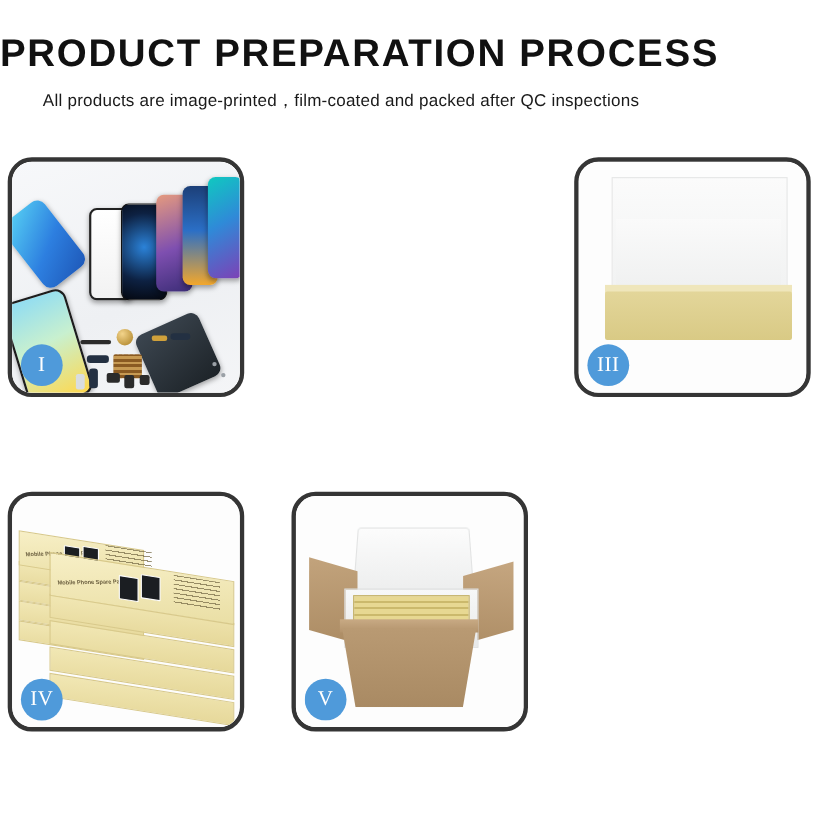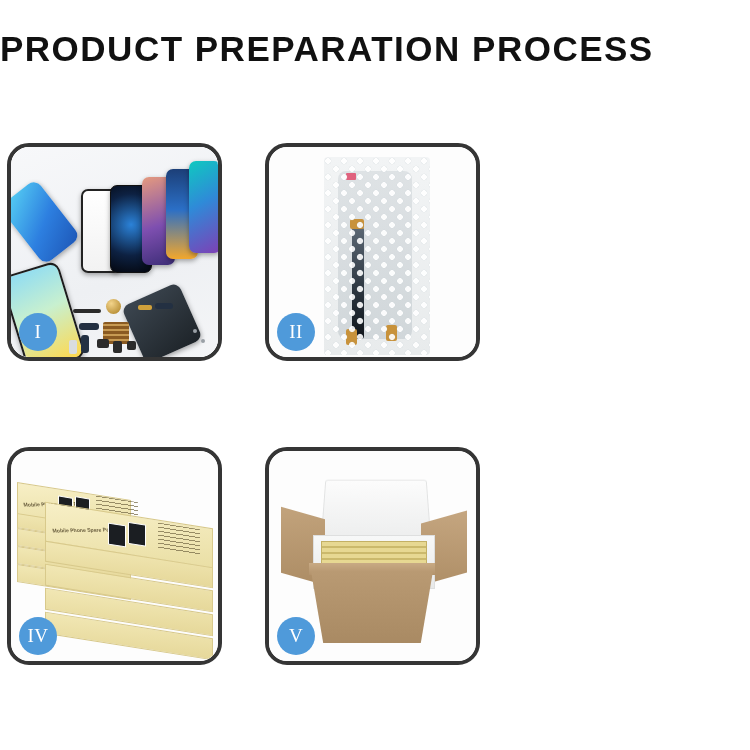--- a/index.html
+++ b/index.html
@@ -268,20 +268,21 @@
   .c6-tab2 { position:absolute; left: 56px; top: 130px; width: 14px; height: 14px;
              background: rgba(140,115,84,.45); }
 </style>
 </head>
 <body>
 
 <div class="page">
 
   <div class="header">
     <h1 class="title">PRODUCT PREPARATION PROCESS</h1>
+    <p class="subtitle">All products are image-printed，film-coated and packed after QC inspections</p>
   </div>
 
   <div class="grid">
 
     <div class="row row-1">
 
       <div class="panel c1">
         <div class="stage">
           <div class="p1-bg"></div>
           <div class="ph ph-a"></div>
@@ -302,35 +303,31 @@
           <div class="part" style="left:86px; top:192px; width:12px; height:9px;"></div>
           <div class="part" style="left:102px; top:194px; width:9px; height:12px;"></div>
           <div class="part" style="left:116px; top:194px; width:9px; height:9px;"></div>
           <div class="part" style="left:58px; top:193px; width:8px; height:14px;background:#d9dde0;"></div>
           <div class="part" style="left:182px; top:182px; width:4px; height:4px;border-radius:50%;background:#9aa0a6;"></div>
           <div class="part" style="left:190px; top:192px; width:4px; height:4px;border-radius:50%;background:#9aa0a6;"></div>
           <div class="badge">I</div>
         </div>
       </div>
 
-      <div class="panel c2">
+
+      <div class="panel c3">
         <div class="stage">
-          <div class="bubblebag">
-            <div class="screen-inside"></div>
-            <div class="flexcable"></div>
-            <div class="connector" style="left:26px; top:62px; width:14px; height:10px;"></div>
-            <div class="connector" style="left:22px; top:172px; width:11px; height:16px;"></div>
-            <div class="connector" style="left:62px; top:168px; width:11px; height:16px;"></div>
-            <div class="pinkmark"></div>
-            <div class="bubbles"></div>
-          </div>
-          <div class="badge">II</div>
+          <div class="box3-lid"></div>
+          <div class="box3-foam"></div>
+          <div class="box3-inner"></div>
+          <div class="box3-lip"></div>
+          <div class="box3-tray"></div>
+          <div class="badge">III</div>
         </div>
       </div>
-
 
     </div>
 
     <div class="row row-2">
 
       <div class="panel c1">
         <div class="stage">
           <div class="stack">
 
             <div class="sbox" style="left:2px;  top:98px;  width:112px; height:16px; transform:skewY(9deg);"></div>

